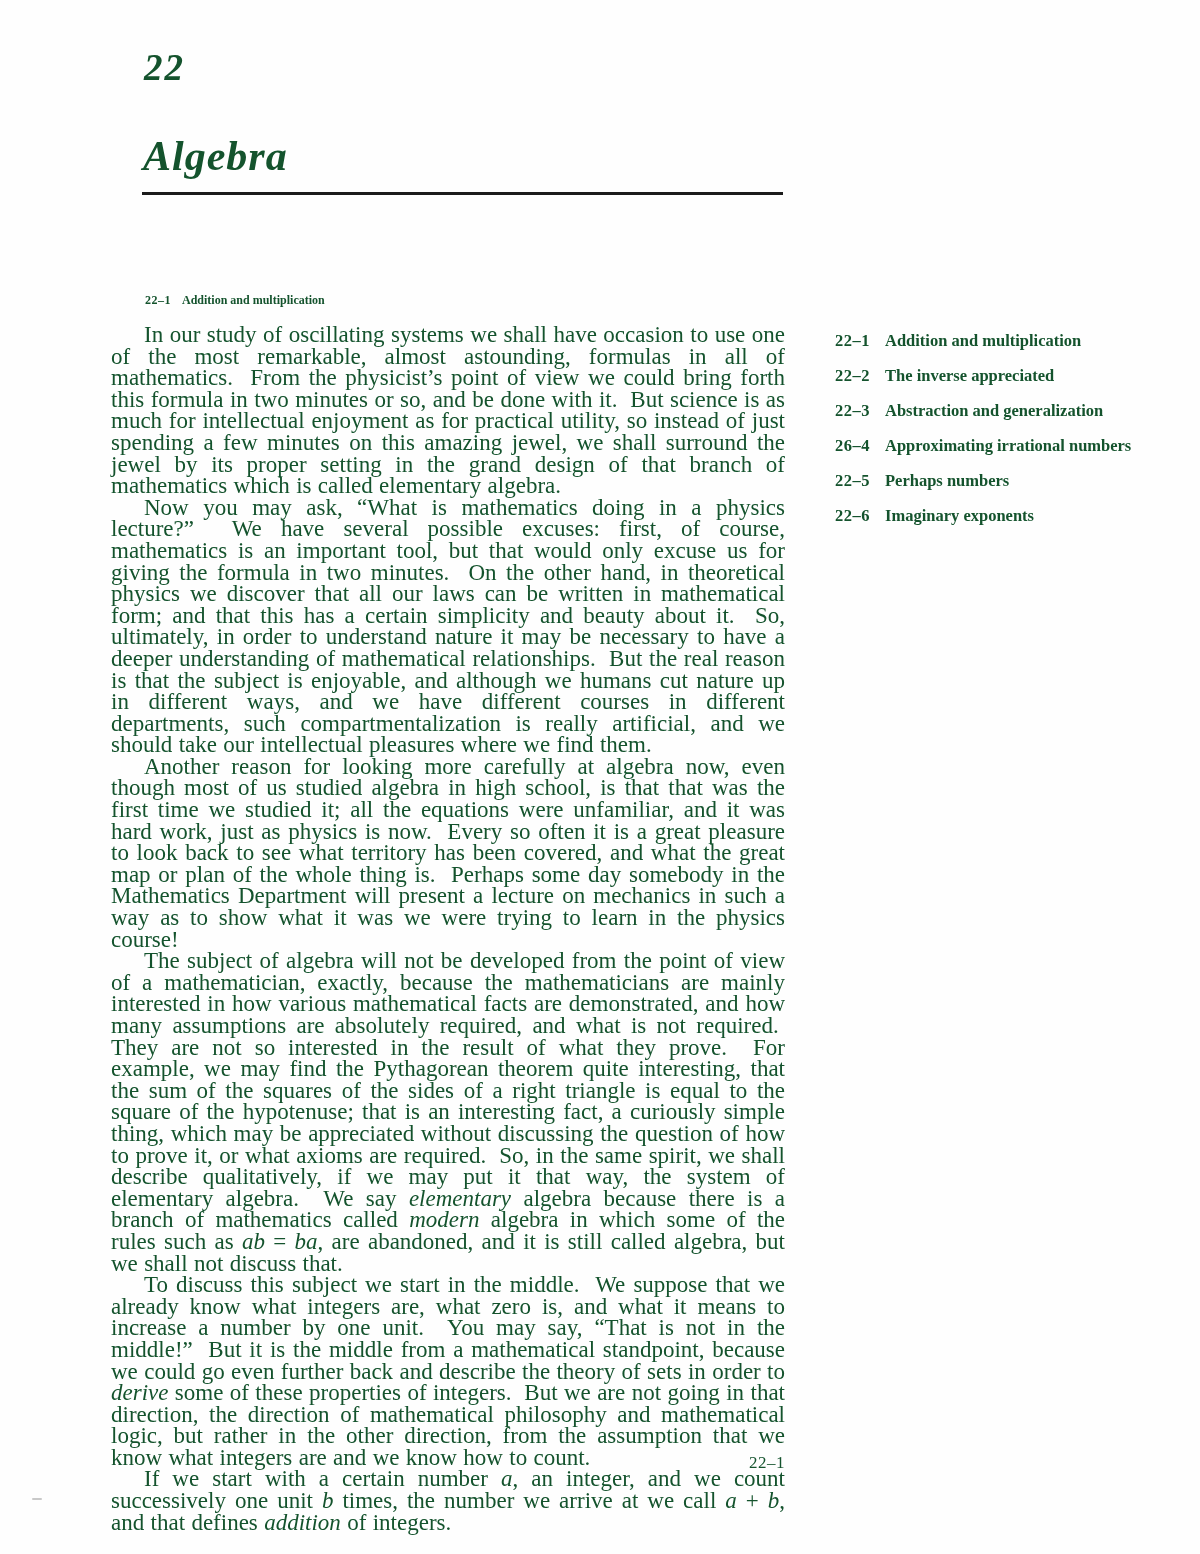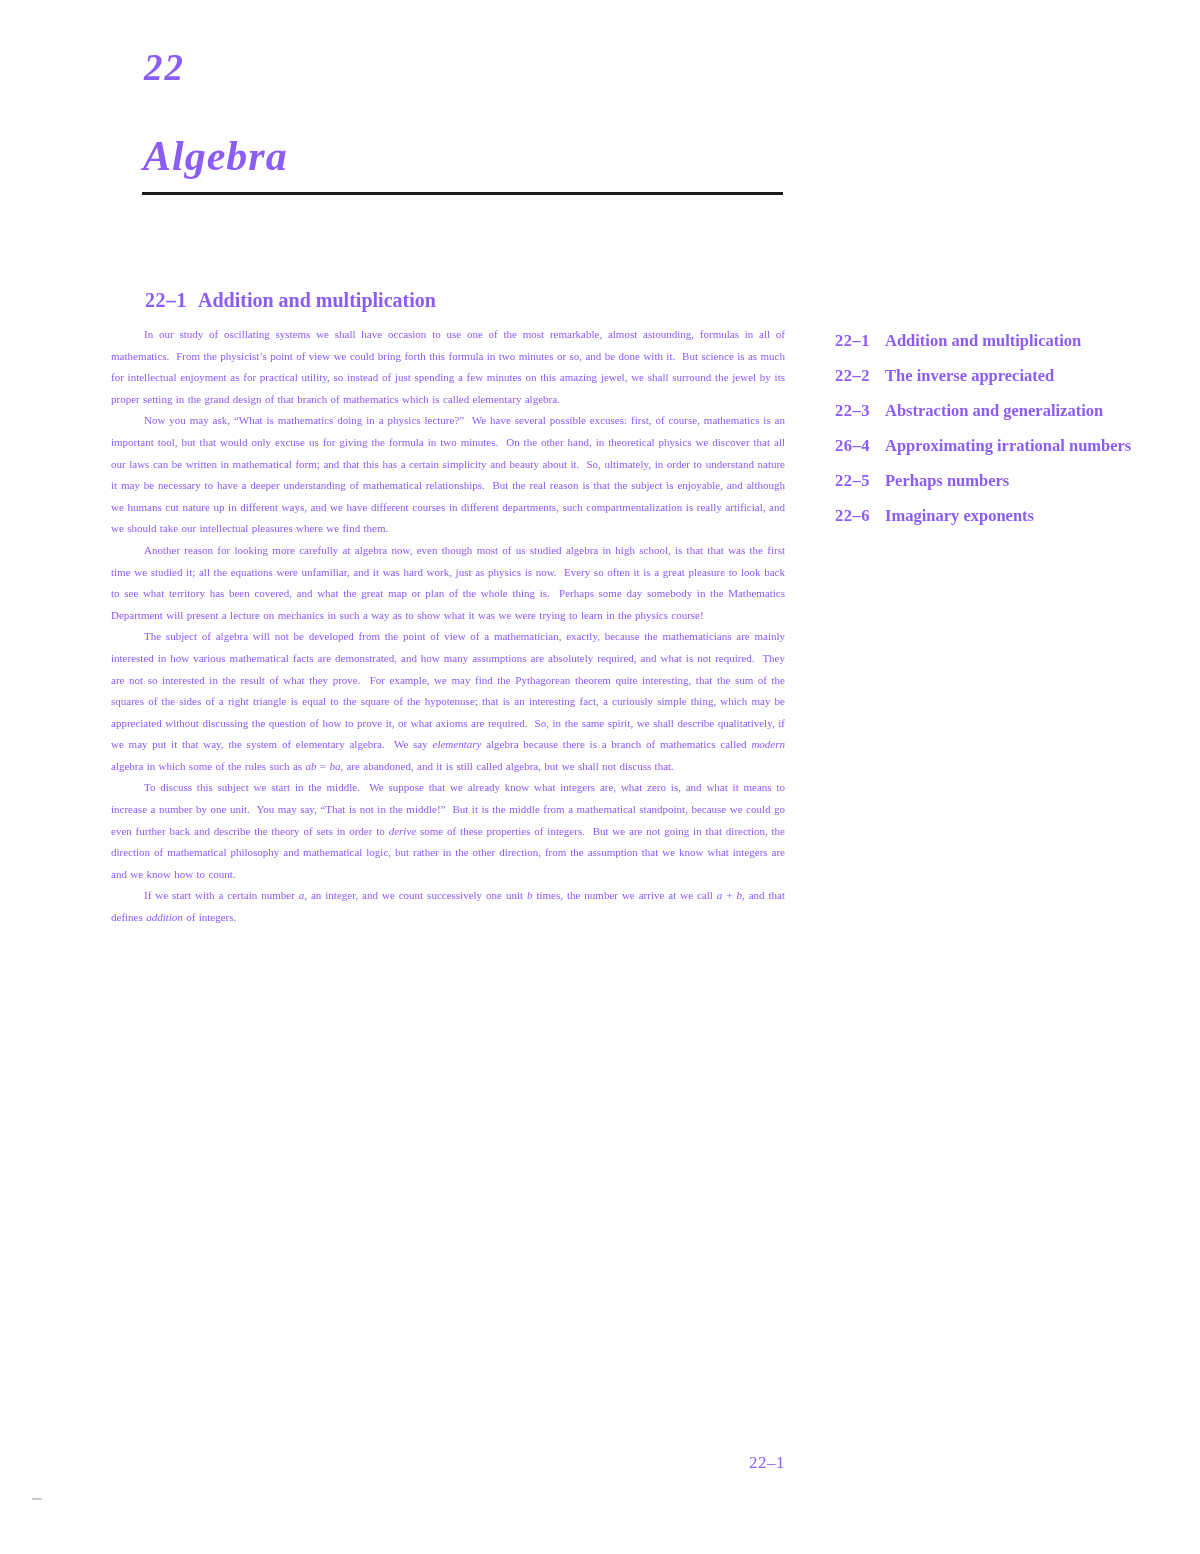--- a/index.html
+++ b/index.html
@@ -47,33 +47,33 @@
   }
   .text-column {
     position: absolute;
     left: 111px;
     top: 289px;
     width: 674px;
   }
   .section-heading {
     margin: 0 0 13px 0;
     padding-left: 34px;
-    font-size: 20px;
+    font-size: 12px;
     line-height: 22px;
     font-weight: bold;
   }
   .section-heading .sec-num {
     margin-right: 11px;
     letter-spacing: 0.5px;
   }
   .para {
     margin: 0;
     text-align: justify;
     text-indent: 33px;
-    font-size: 11px;
+    font-size: 23px;
     line-height: 21.6px;
     word-spacing: 0.6px;
   }
   .para .ital {
     font-style: italic;
   }
   .toc {
     position: absolute;
     left: 835px;
     top: 330px;
@@ -107,21 +107,21 @@
     top: 1498px;
     width: 10px;
     height: 2px;
     background: #c9c9c9;
     border-radius: 1px;
   }
 </style>
 </head>
 <body>
 
-<div class="page" style="background: rgb(254, 254, 254); color: #8b5cf6;">
+<div class="page" style="background: rgb(254, 254, 254); color: #14532d;">
 
   <div class="chapter-number">22</div>
 
   <div class="chapter-title">Algebra</div>
 
   <div class="title-rule"></div>
 
   <main class="text-column">
     <h2 class="section-heading">
       <span class="sec-num">22–1</span><span>Addition and multiplication</span>

